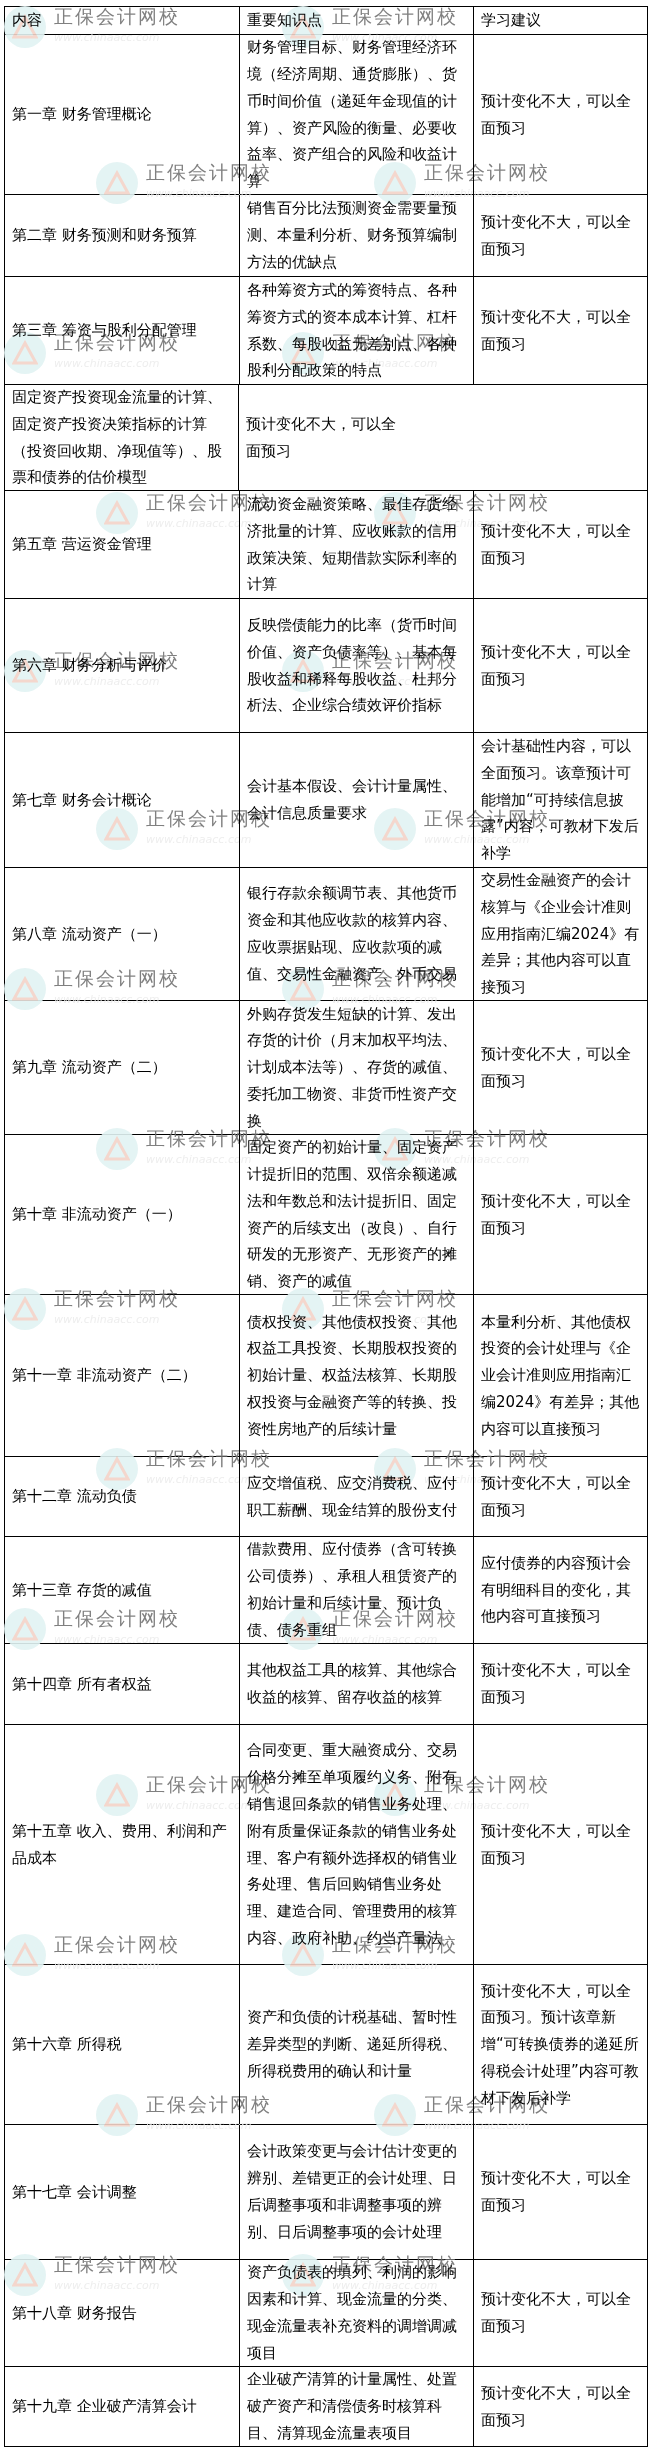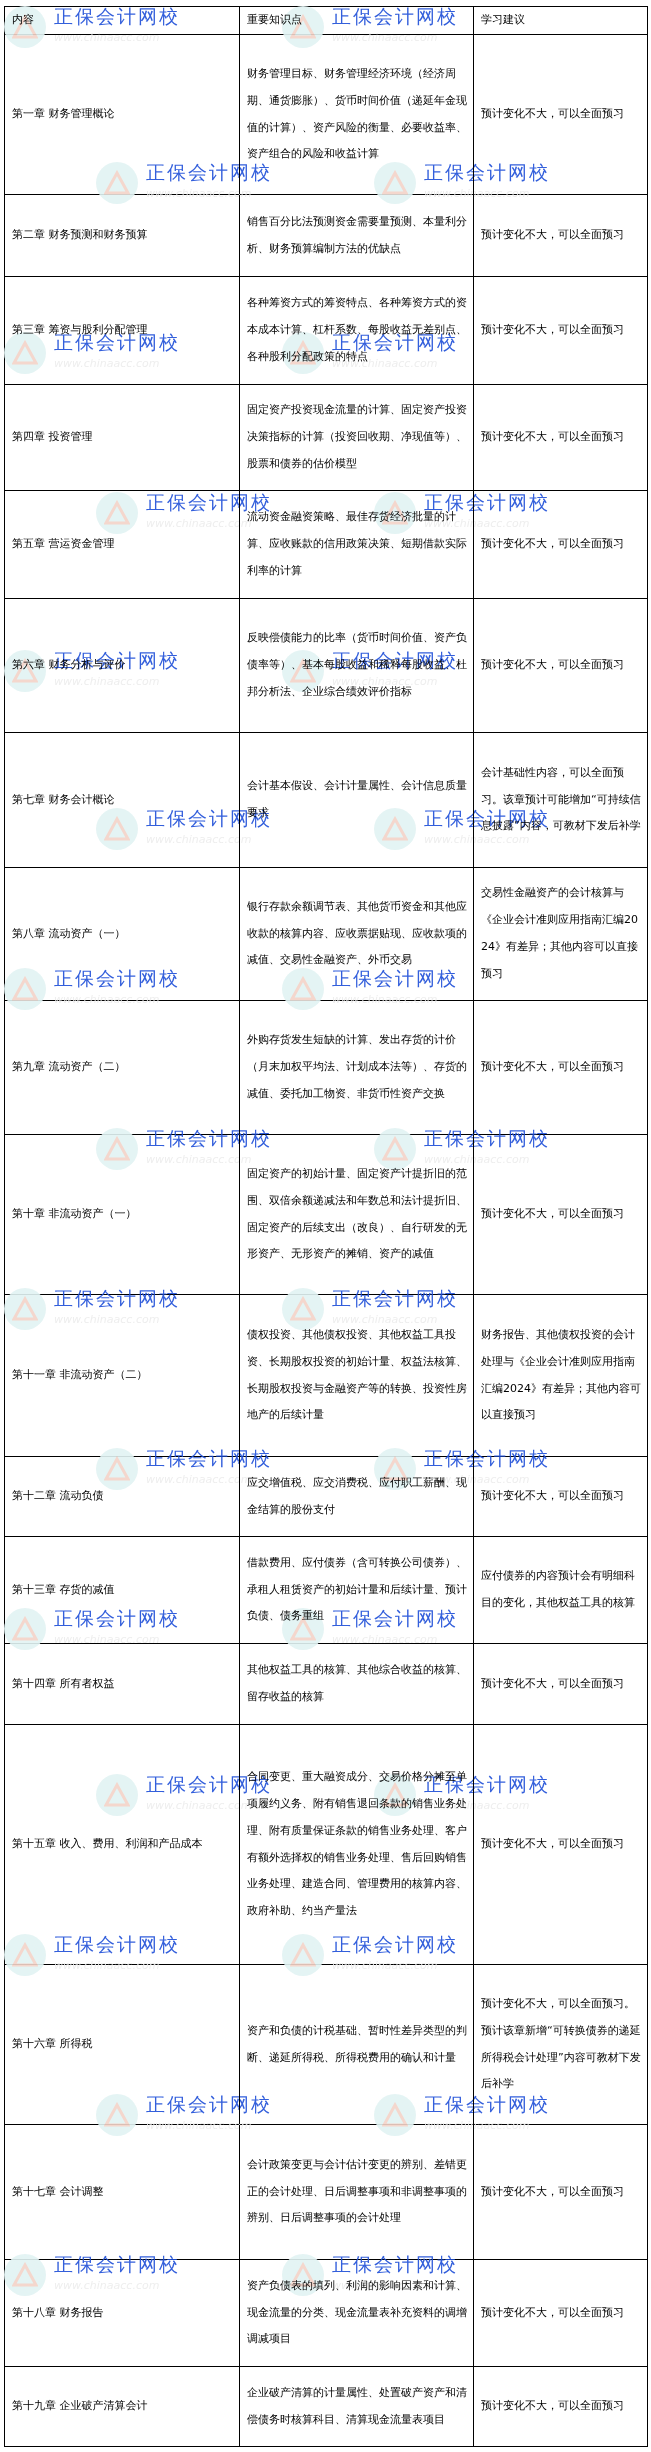--- a/index.html
+++ b/index.html
@@ -1,32 +1,32 @@
 <!DOCTYPE html>
 <html><head>
 <meta charset="utf-8">
 <style>
   html, body { margin: 0; padding: 0; background: #ffffff; }
   body { width: 651px; height: 2452px; position: relative; overflow: hidden;
          font-family: "DejaVu Sans", "Liberation Sans", sans-serif; color: #000; }
   .table { position: absolute; left: 4px; top: 6px; width: 644px; border: 1px solid #000; box-sizing: border-box; }
   .row { display: flex; border-top: 1px solid #000; box-sizing: border-box; }
   .row.header { border-top: none; }
-  .cell { box-sizing: border-box; padding: 0 6px 0 7px; font-size: 11px; line-height: 26.8px;
+  .cell { box-sizing: border-box; padding: 0 6px 0 7px; font-size: 15px; line-height: 26.8px;
           display: flex; align-items: center; position: relative; z-index: 2; }
   .c1 { width: 235px; border-right: 1px solid #000; }
   .c2 { width: 234px; border-right: 1px solid #000; padding-left: 7px; }
   .c3 { width: 173px; padding-right: 4px; }
   .cell span { display: block; word-break: break-all; }
   .header .cell { align-items: center; }
   
   .wm { position: absolute; z-index: 1; width: 260px; height: 60px; pointer-events: none; opacity: 0.9; }
   .wm .logo { position: absolute; left: 0; top: 2px; width: 42px; height: 42px; border-radius: 50%; background: #e2f3f3; }
   .wm .logo svg { position: absolute; left: 8px; top: 8px; }
-  .wm .t1 { position: absolute; left: 50px; top: 0; font-size: 19px; color: #1d4ed8; letter-spacing: 2px; white-space: nowrap; }
+  .wm .t1 { position: absolute; left: 50px; top: 0; font-size: 19px; color: #737373; letter-spacing: 2px; white-space: nowrap; }
   .wm .t2 { position: absolute; left: 50px; top: 27px; font-size: 11px; color: #ececec; white-space: nowrap; font-style: italic; }
 </style>
 </head>
 <body>
 
 <div id="wm-layer">
   <div class="wm" style="left:4px;top:4px">
       <div class="logo">
         <svg width="26" height="26" viewBox="0 0 26 26">
           <path d="M13 3 L24 23 L2 23 Z" fill="none" stroke="#f3d3c8" stroke-width="3"></path>
@@ -338,23 +338,20 @@
         <span>第三章 筹资与股利分配管理</span>
       </div>
     <div class="cell c2">
         <span>各种筹资方式的筹资特点、各种筹资方式的资本成本计算、杠杆系数、每股收益无差别点、各种股利分配政策的特点</span>
       </div>
     <div class="cell c3">
         <span>预计变化不大，可以全面预习</span>
       </div>
   </div>
   <div class="row" style="height:106px">
-    <div class="cell c1">
-        <span>第四章 投资管理</span>
-      </div>
     <div class="cell c2">
         <span>固定资产投资现金流量的计算、固定资产投资决策指标的计算（投资回收期、净现值等）、股票和债券的估价模型</span>
       </div>
     <div class="cell c3">
         <span>预计变化不大，可以全面预习</span>
       </div>
   </div>
   <div class="row" style="height:108px">
     <div class="cell c1">
         <span>第五章 营运资金管理</span>
@@ -422,21 +419,21 @@
       </div>
   </div>
   <div class="row" style="height:162px">
     <div class="cell c1">
         <span>第十一章 非流动资产（二）</span>
       </div>
     <div class="cell c2">
         <span>债权投资、其他债权投资、其他权益工具投资、长期股权投资的初始计量、权益法核算、长期股权投资与金融资产等的转换、投资性房地产的后续计量</span>
       </div>
     <div class="cell c3">
-        <span>财务报告、其他债权投资的会计处理与《企业会计准则应用指南汇编2024》有差异；其他内容可以直接预习</span>
+        <span>本量利分析、其他债权投资的会计处理与《企业会计准则应用指南汇编2024》有差异；其他内容可以直接预习</span>
       </div>
   </div>
   <div class="row" style="height:80px">
     <div class="cell c1">
         <span>第十二章 流动负债</span>
       </div>
     <div class="cell c2">
         <span>应交增值税、应交消费税、应付职工薪酬、现金结算的股份支付</span>
       </div>
     <div class="cell c3">
@@ -444,21 +441,21 @@
       </div>
   </div>
   <div class="row" style="height:107px">
     <div class="cell c1">
         <span>第十三章 存货的减值</span>
       </div>
     <div class="cell c2">
         <span>借款费用、应付债券（含可转换公司债券）、承租人租赁资产的初始计量和后续计量、预计负债、债务重组</span>
       </div>
     <div class="cell c3">
-        <span>应付债券的内容预计会有明细科目的变化，其他权益工具的核算</span>
+        <span>应付债券的内容预计会有明细科目的变化，其他内容可直接预习</span>
       </div>
   </div>
   <div class="row" style="height:81px">
     <div class="cell c1">
         <span>第十四章 所有者权益</span>
       </div>
     <div class="cell c2">
         <span>其他权益工具的核算、其他综合收益的核算、留存收益的核算</span>
       </div>
     <div class="cell c3">

